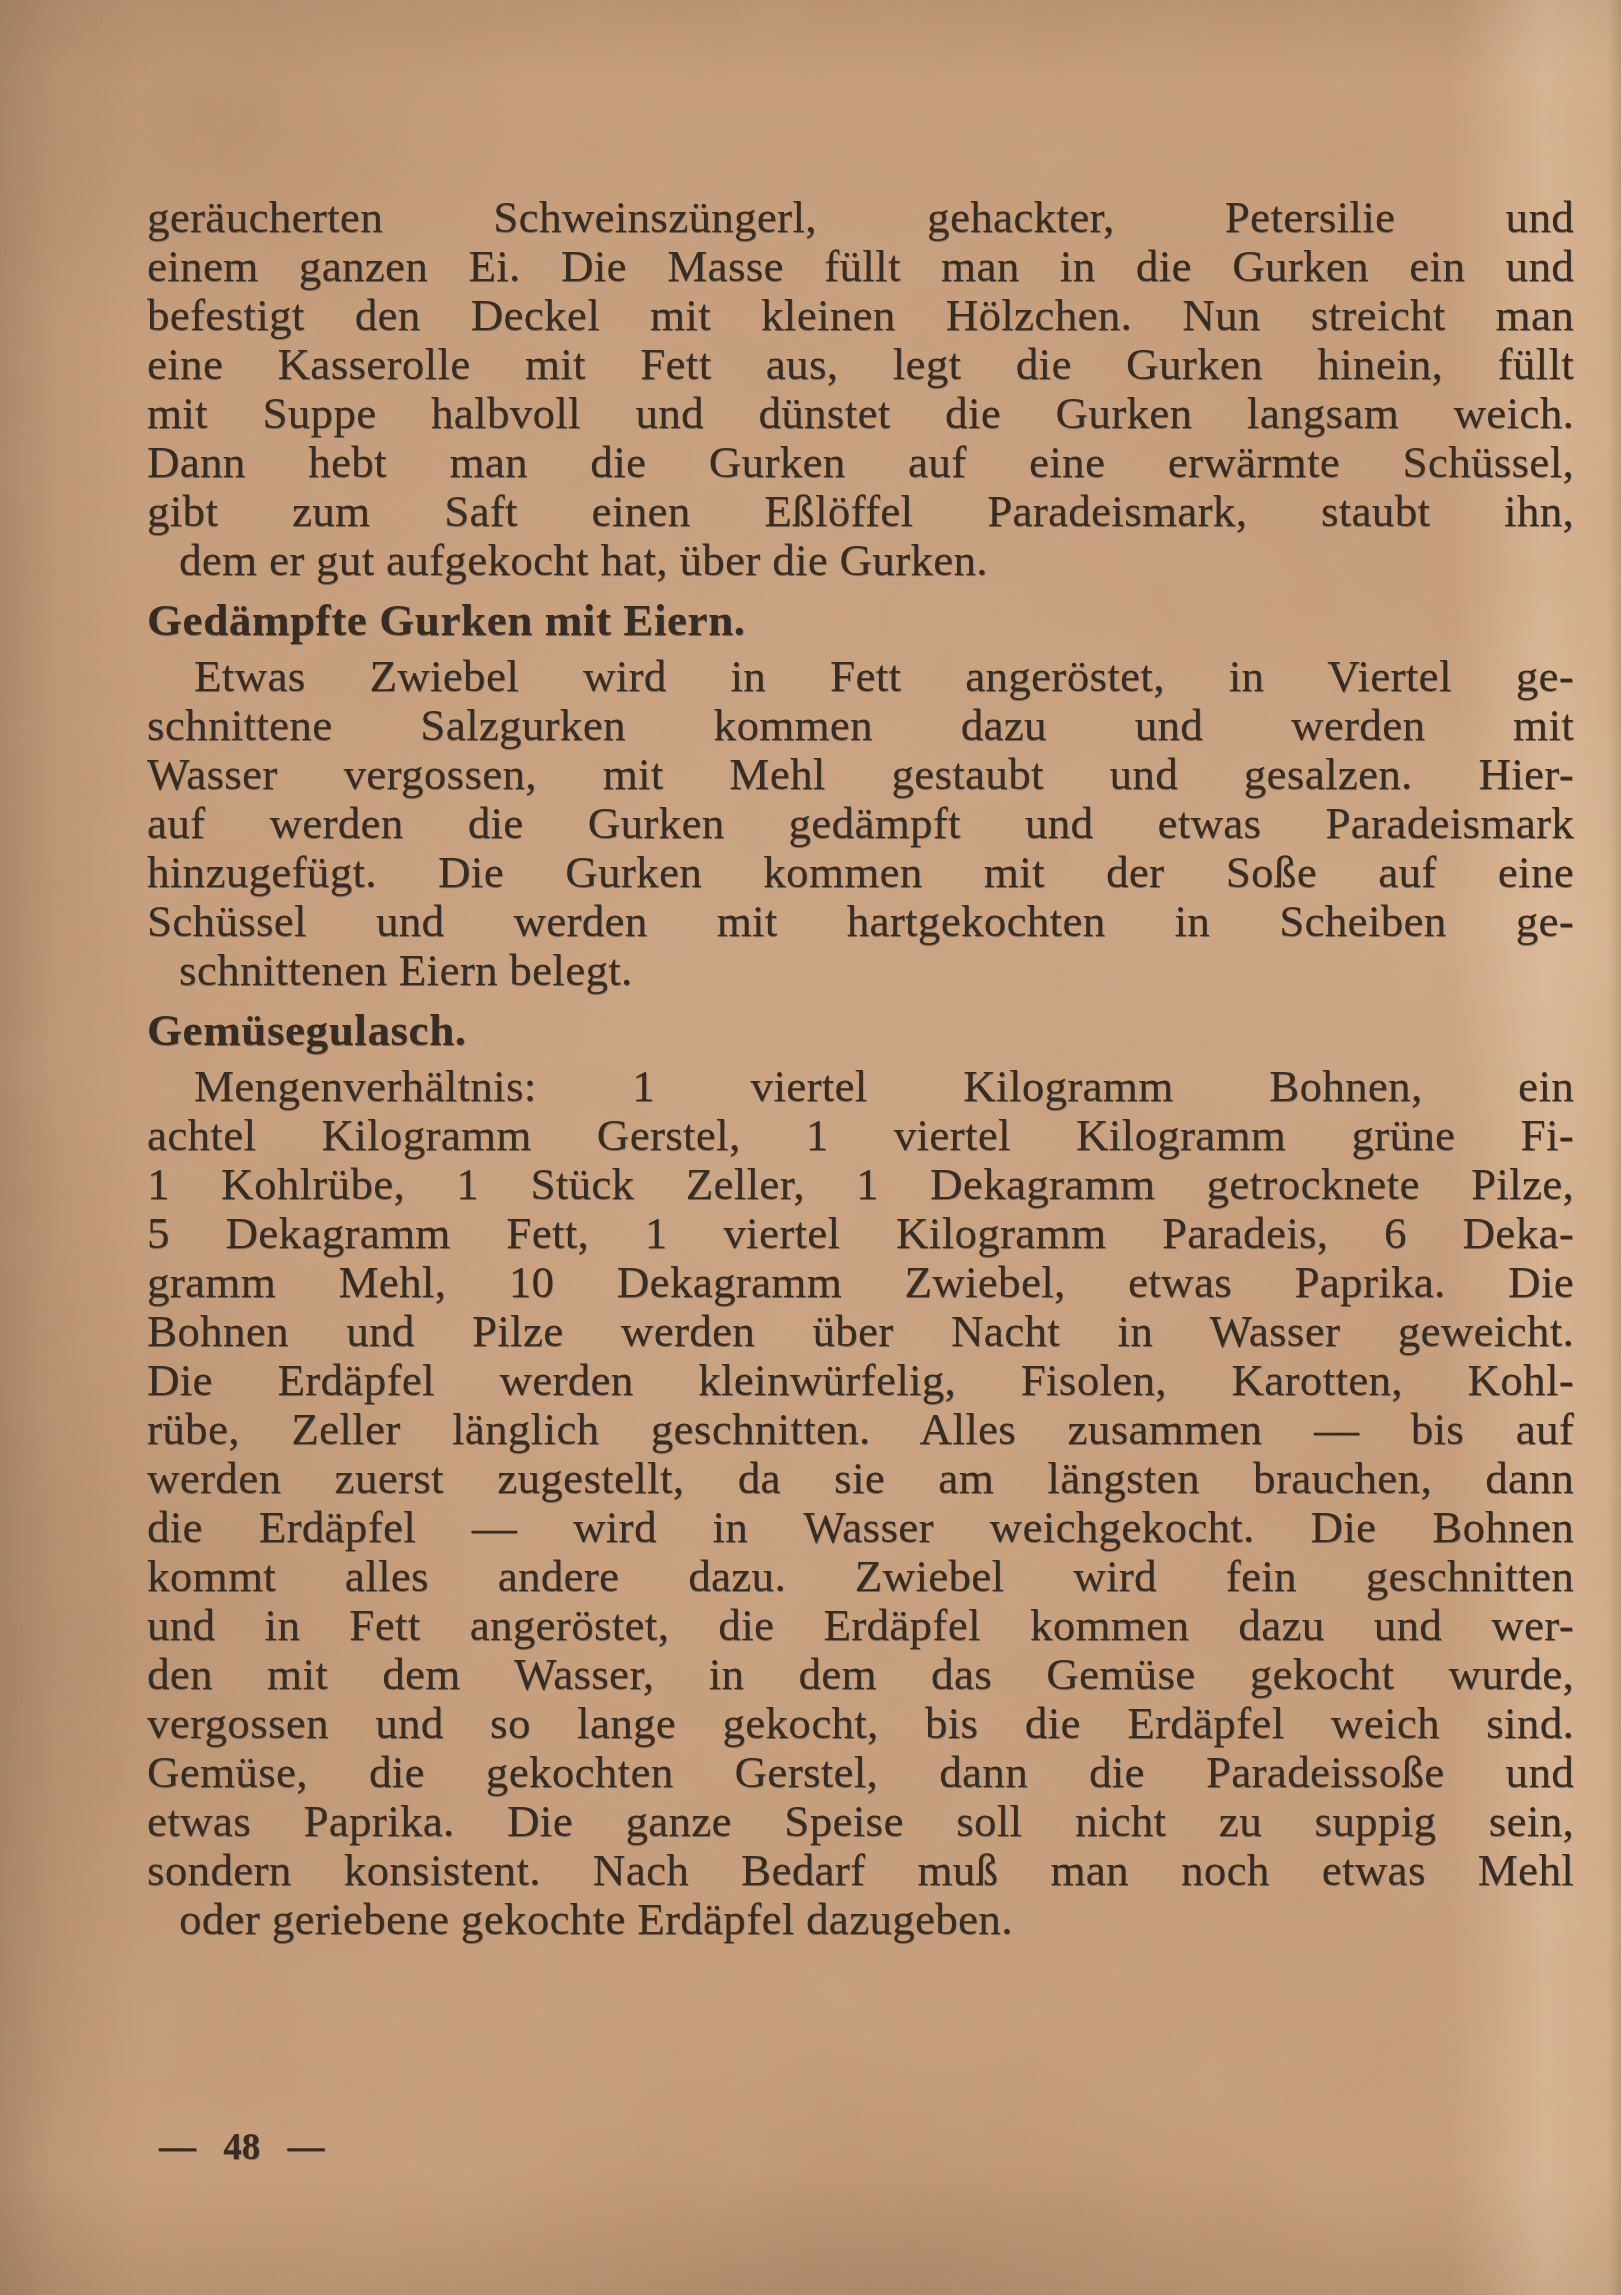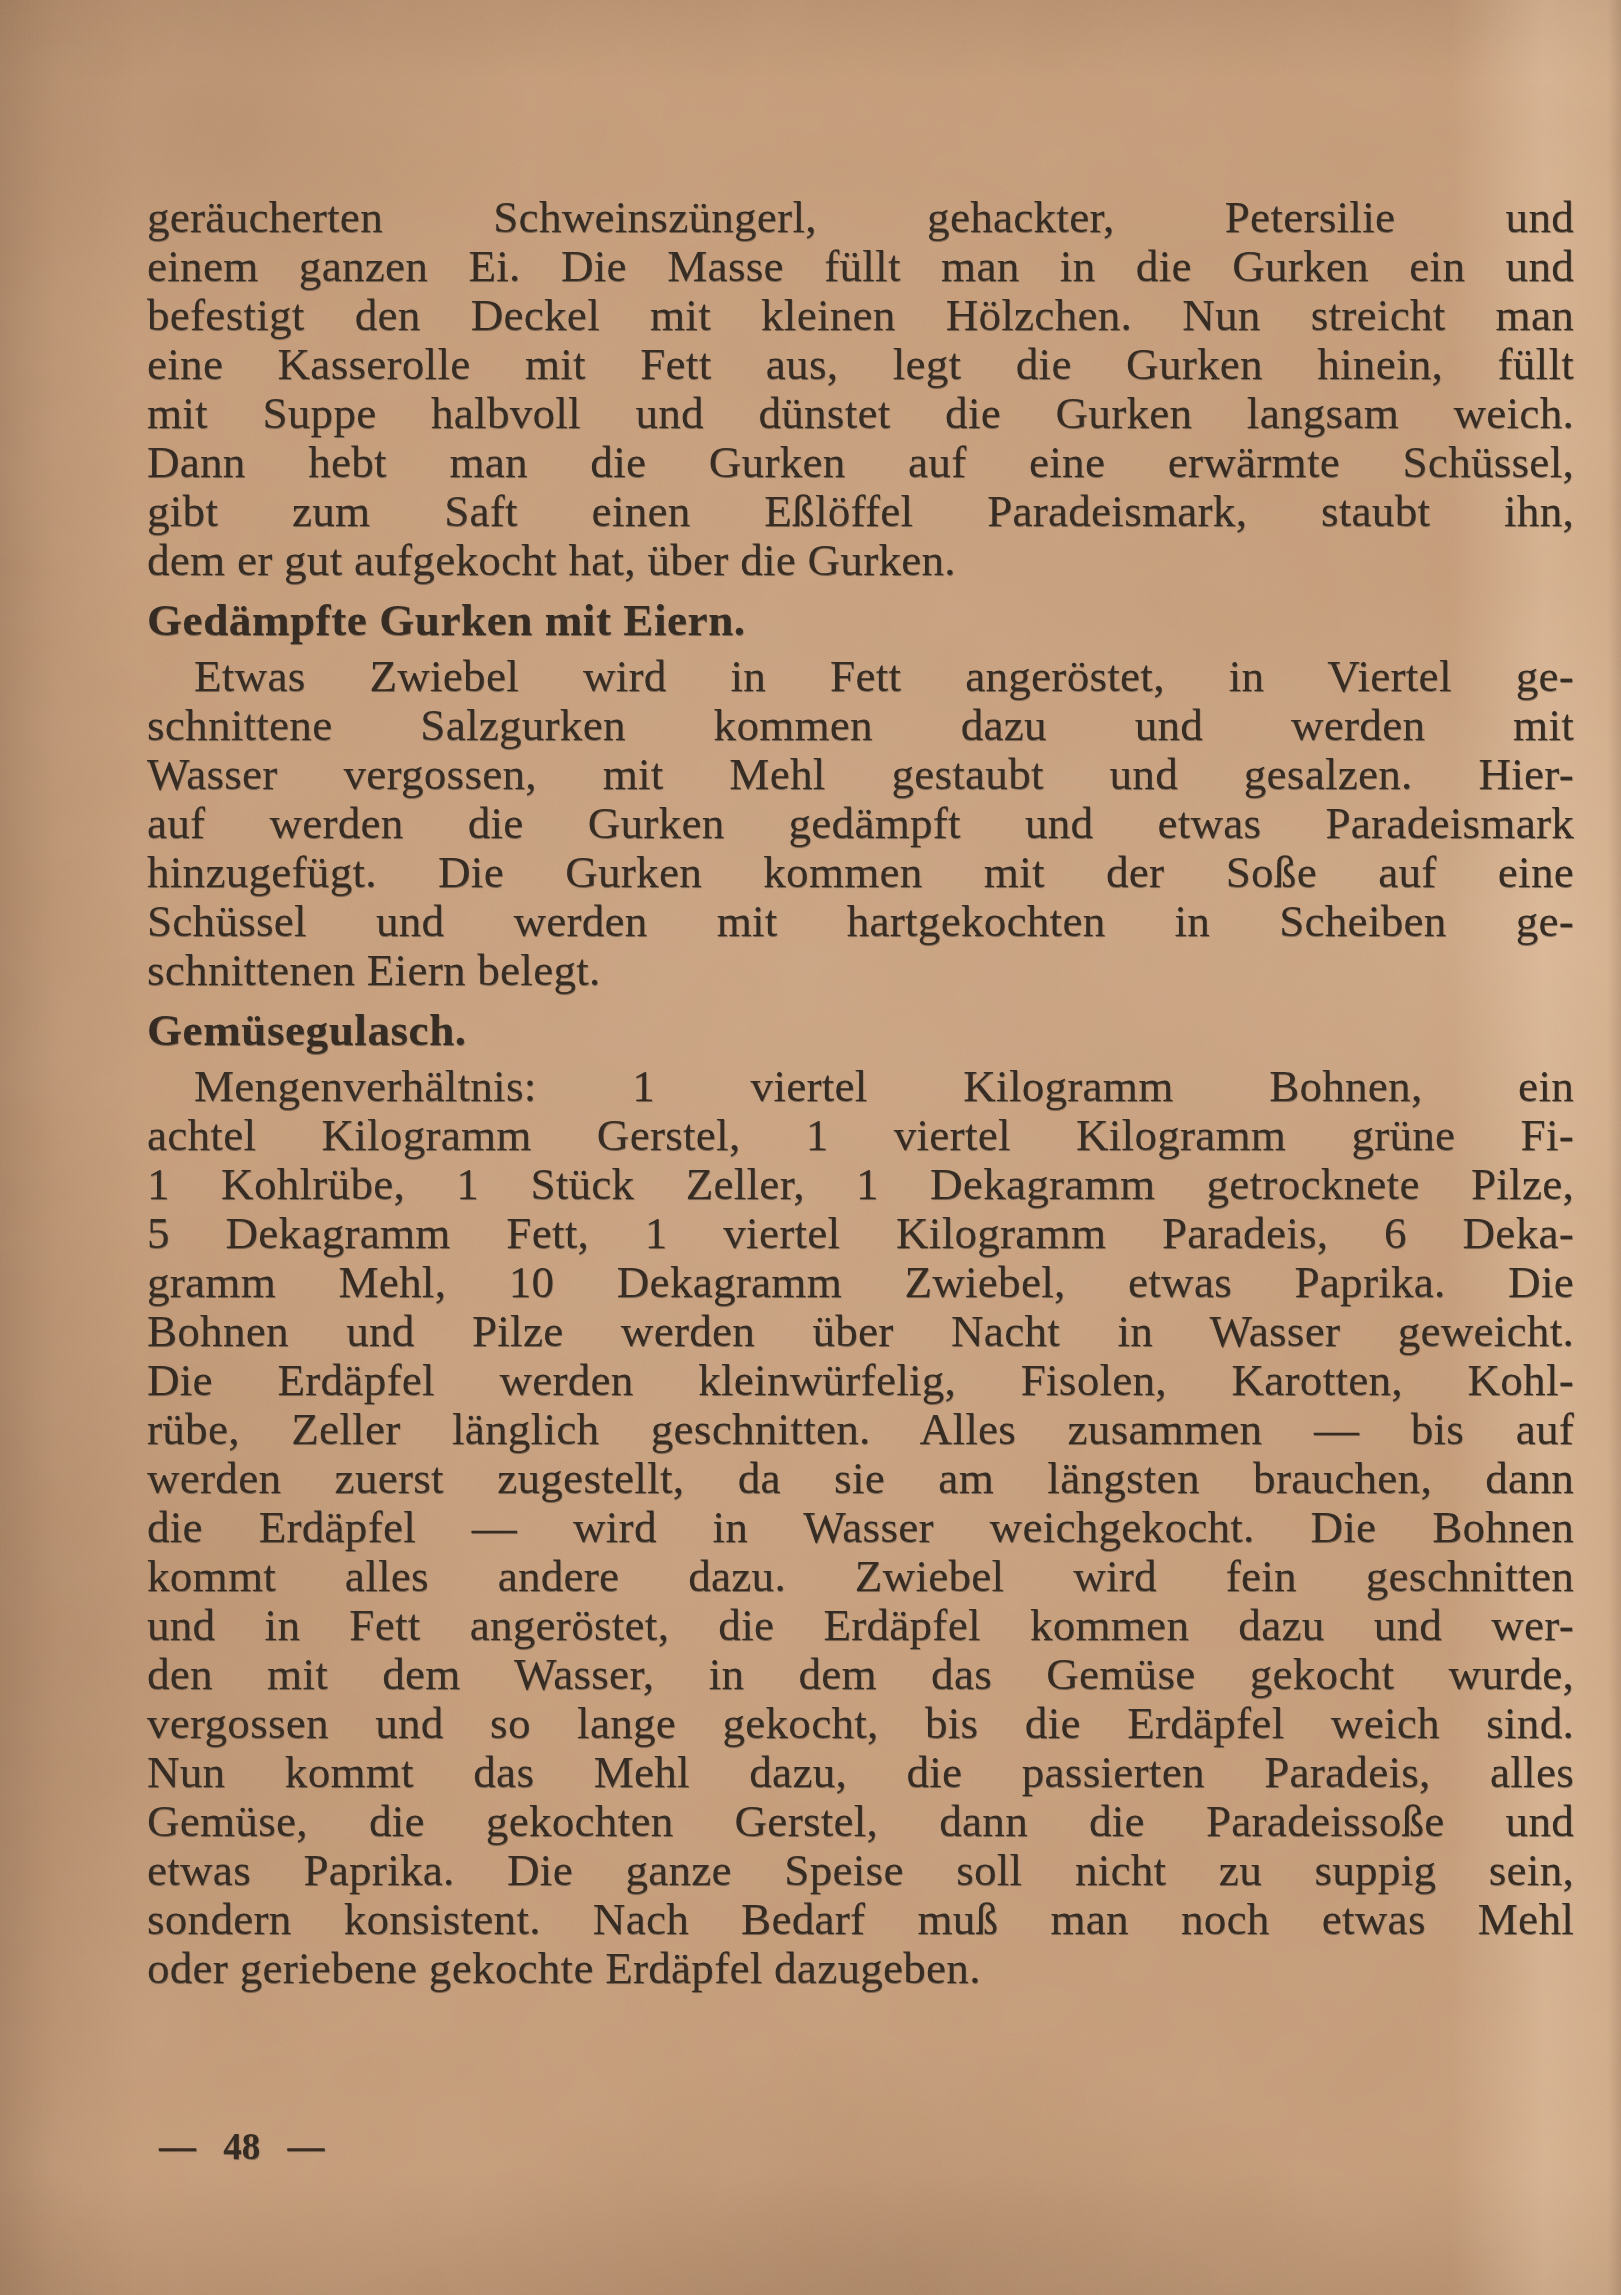--- a/index.html
+++ b/index.html
@@ -37,20 +37,21 @@
     text-shadow: 0.5px 0.6px 0.7px rgba(45,35,26,0.55);
   }
 
   .line {
     text-align: justify;
     text-align-last: justify;
     -moz-text-align-last: justify;
   }
   .line-last {
     text-align-last: left;
+    margin-left: 32px;
     -moz-text-align-last: left;
   }
   .line-indent { text-indent: 47px; }
 
   .heading {
     font-size: 45px;
     font-weight: bold;
     margin: 11.3px 0 6.5px 0;
     letter-spacing: 0.6px;
   }
@@ -117,21 +118,20 @@
       <div class="line">gramm Mehl, 10 Dekagramm Zwiebel, etwas Paprika. Die</div>
       <div class="line">Bohnen und Pilze werden über Nacht in Wasser geweicht.</div>
       <div class="line">Die Erdäpfel werden kleinwürfelig, Fisolen, Karotten, Kohl-</div>
       <div class="line">rübe, Zeller länglich geschnitten. Alles zusammen — bis auf</div>
       <div class="line">werden zuerst zugestellt, da sie am längsten brauchen, dann</div>
       <div class="line">die Erdäpfel — wird in Wasser weichgekocht. Die Bohnen</div>
       <div class="line">kommt alles andere dazu. Zwiebel wird fein geschnitten</div>
       <div class="line">und in Fett angeröstet, die Erdäpfel kommen dazu und wer-</div>
       <div class="line">den mit dem Wasser, in dem das Gemüse gekocht wurde,</div>
       <div class="line">vergossen und so lange gekocht, bis die Erdäpfel weich sind.</div>
-      <div class="line">Nun kommt das Mehl dazu, die passierten Paradeis, alles</div>
       <div class="line">Gemüse, die gekochten Gerstel, dann die Paradeissoße und</div>
       <div class="line">etwas Paprika. Die ganze Speise soll nicht zu suppig sein,</div>
       <div class="line">sondern konsistent. Nach Bedarf muß man noch etwas Mehl</div>
       <div class="line line-last">oder geriebene gekochte Erdäpfel dazugeben.</div>
     </div>
 
   </div>
 
   <div class="page-number">— 48 —</div>
 

